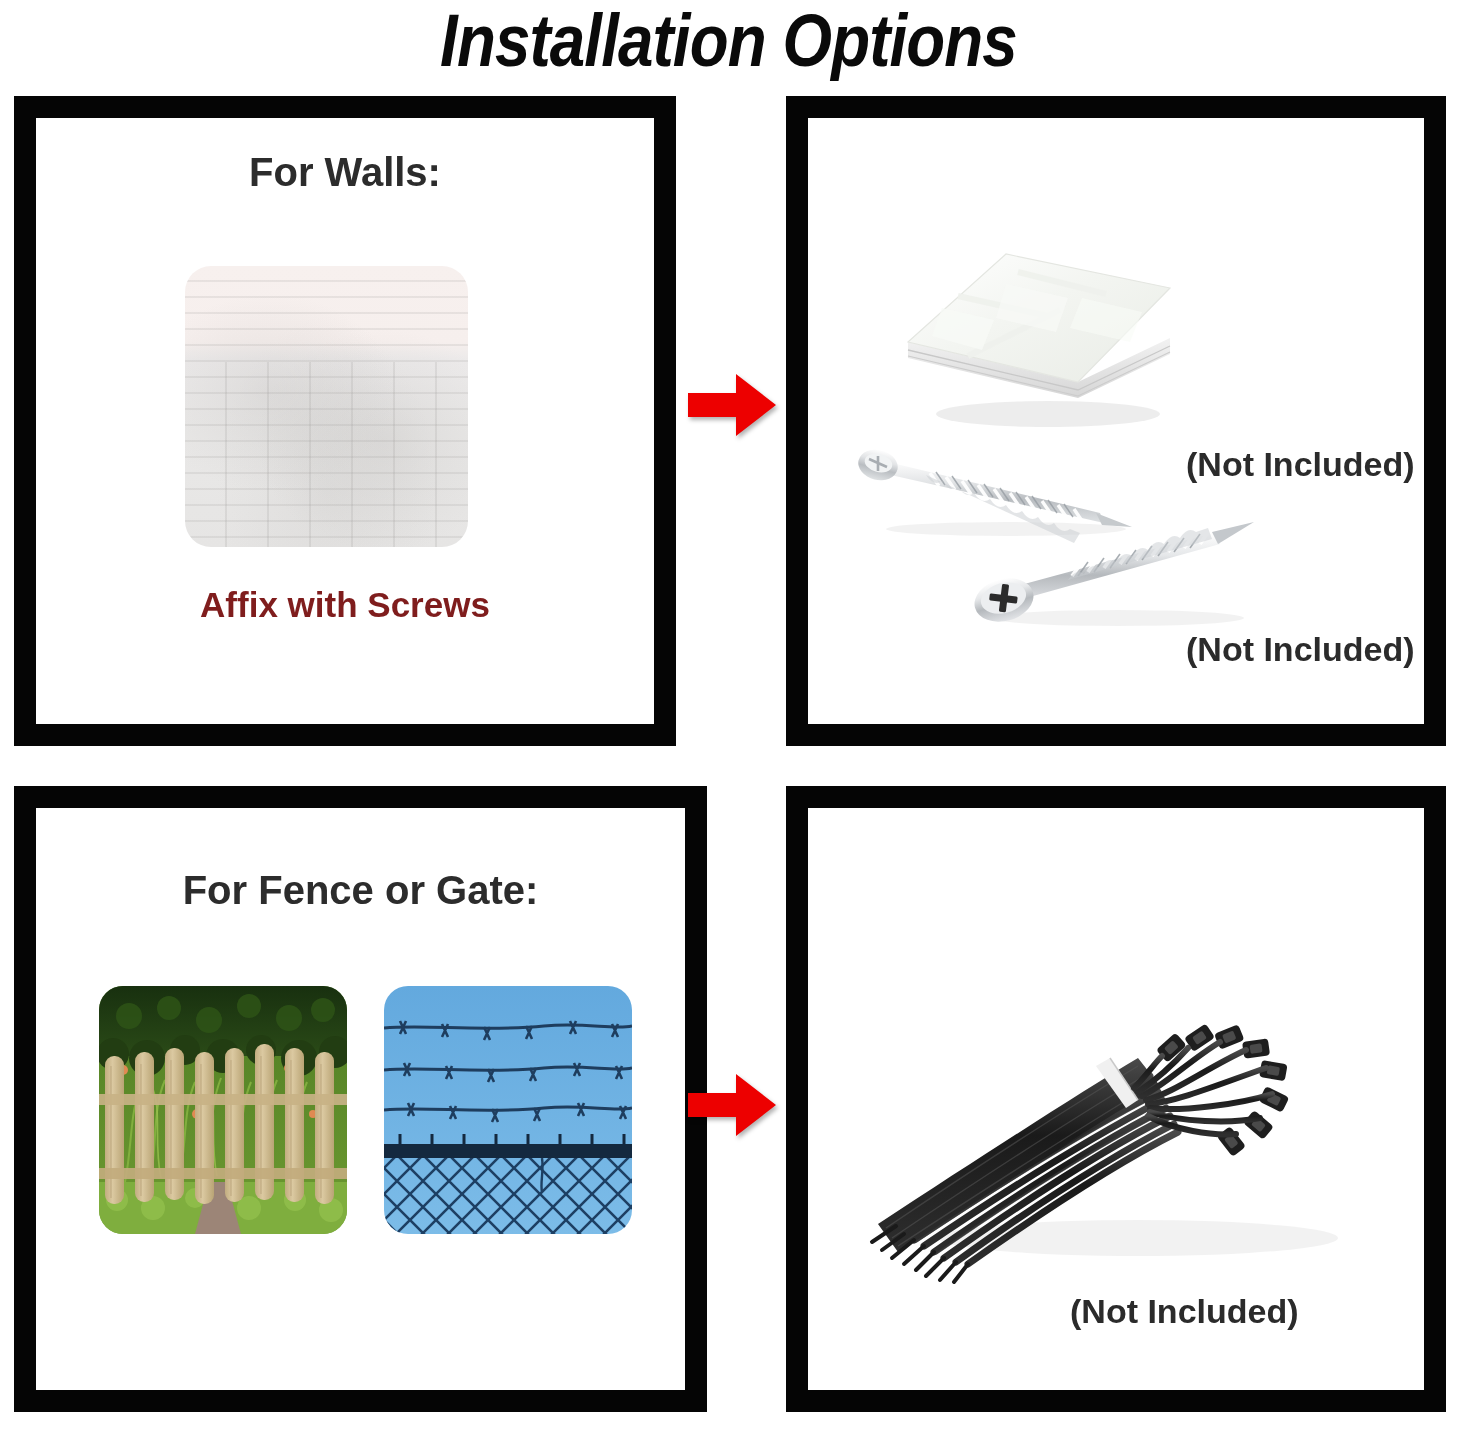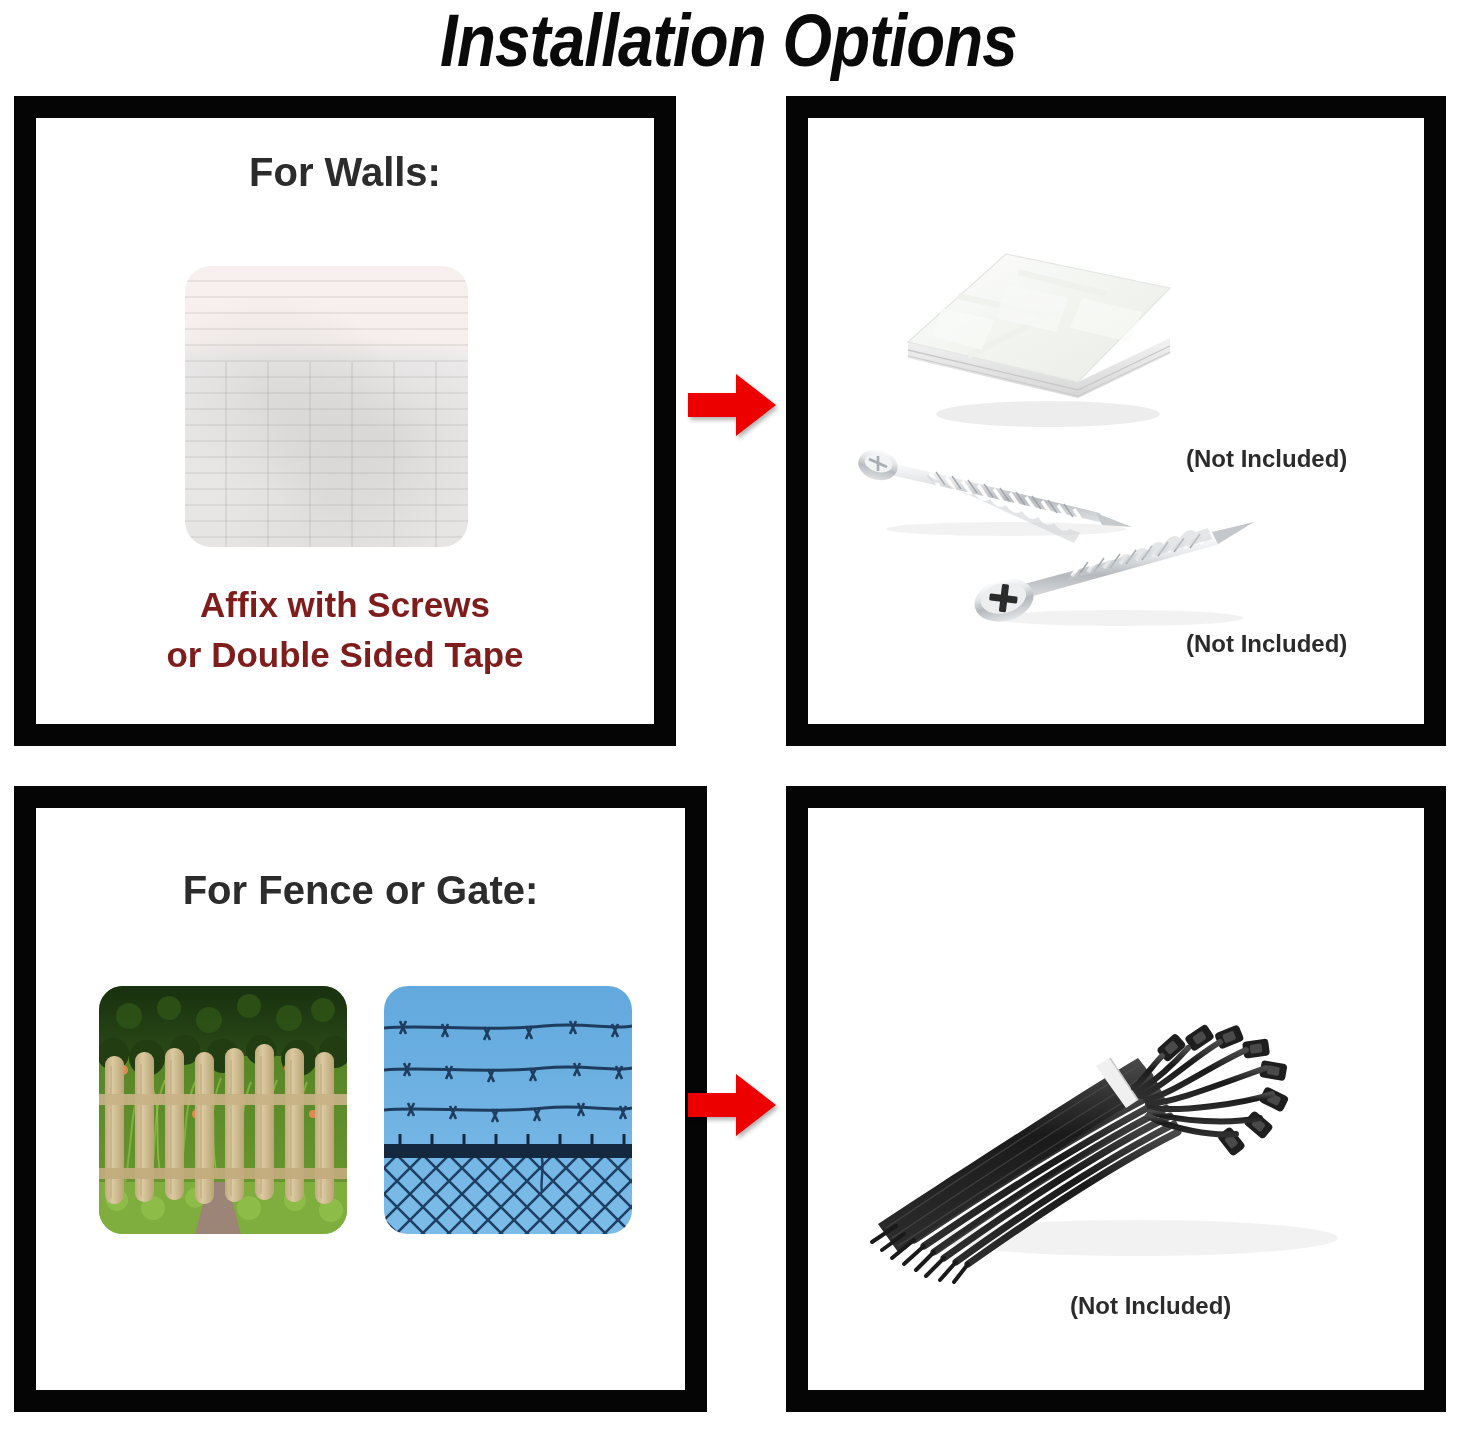--- a/index.html
+++ b/index.html
@@ -73,21 +73,21 @@
     position: absolute;
     left: 0; right: 0;
     text-align: center;
     font-size: 35px;
     line-height: 50px;
     font-weight: bold;
     color: #7f1d1d;
   }
   .not-included {
     position: absolute;
-    font-size: 24px;
+    font-size: 34px;
     font-weight: bold;
     color: #2b2b2b;
     white-space: nowrap;
   }
 
   
   .arrow-red {
     position: absolute;
     width: 88px;
     height: 66px;
@@ -187,21 +187,20 @@
 
       <div class="panel-heading" style="top:32px;">For Walls:</div>
 
       <div id="wall-image">
         <div class="brick-mottle"></div>
         <div class="brick-lines"></div>
         <div class="brick-joints"></div>
       </div>
 
       <div class="caption" style="top:462px;">Affix with Screws</div>
-      <div class="caption" style="top:512px;">or Double Sided Tape</div>
 
     </div>
   </div>
 
   <div class="panel" id="panel-wall-hw">
     <div class="panel-inner">
 
       <svg id="tape-stack" viewBox="0 0 290 185">
         <defs>
           <linearGradient id="tapeTop" x1="0" y1="0" x2="1" y2="1">

